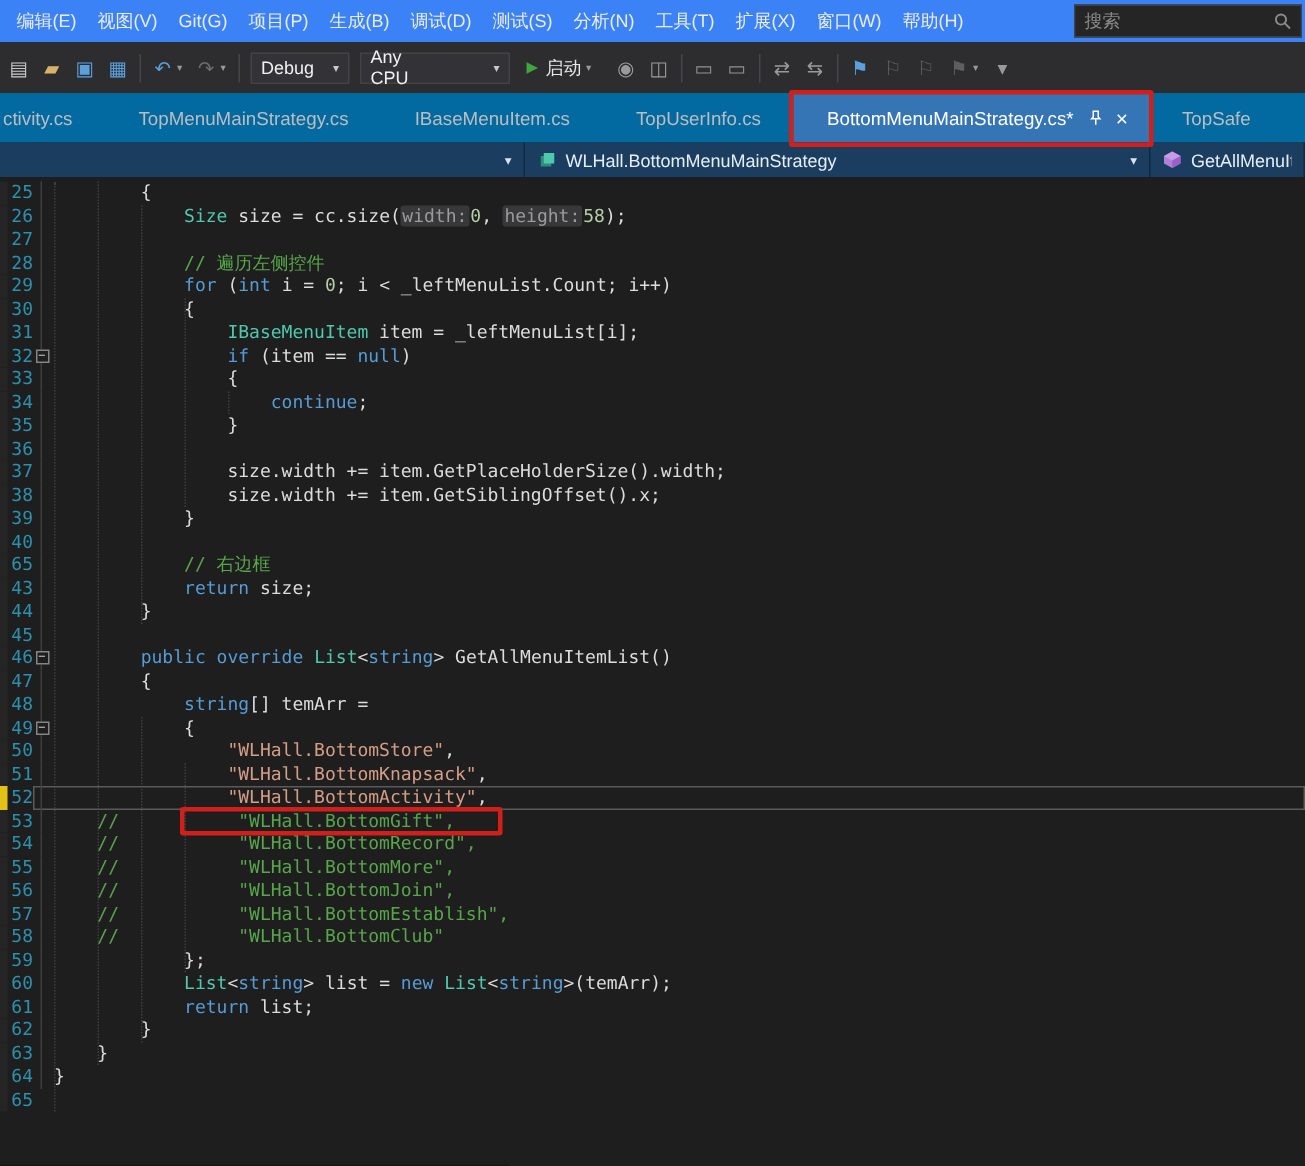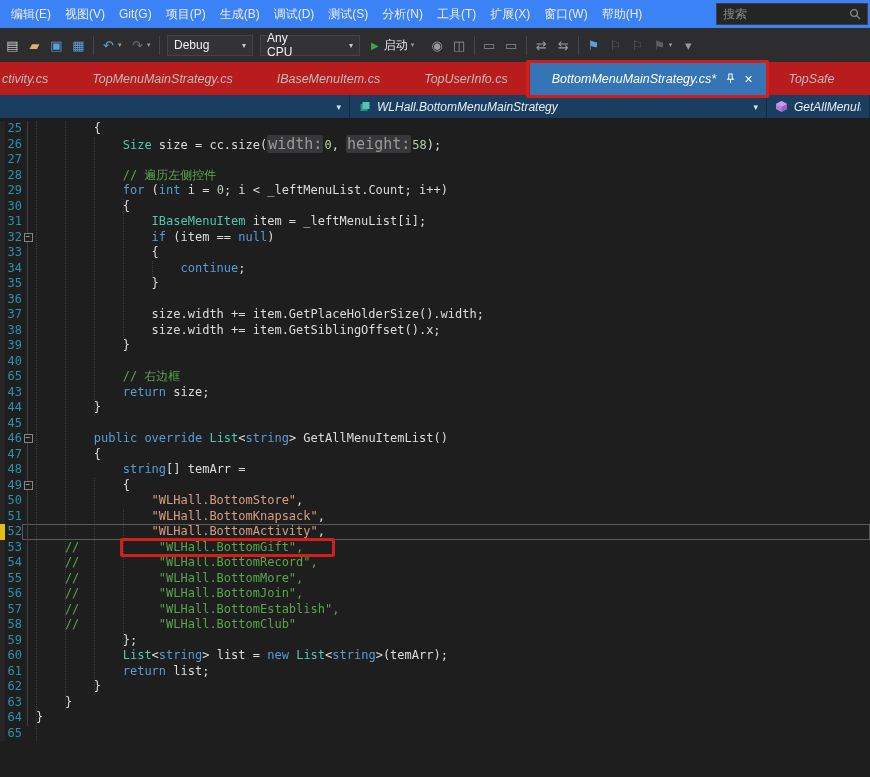--- a/index.html
+++ b/index.html
@@ -23,60 +23,60 @@
         font-size:13px;cursor:default;}
   .mini-dd{font-size:7px;color:#9A9A9A;width:8px;margin-left:-2px;}
   .tsep{width:1px;height:19px;background:#46464A;margin:0 3px;}
   .combo{height:21px;background:#333337;border:1px solid #434346;display:flex;align-items:center;
          padding:0 6px;color:#F1F1F1;font-size:12px;margin:0 3px;box-sizing:border-box;}
   .combo .chev{margin-left:auto;font-size:8px;color:#C8C8C8;}
   .start{display:flex;align-items:center;gap:5px;padding:0 7px;height:22px;color:#E8E8E8;font-size:12px;}
   .play{color:#3FA53F;font-size:10px;}
 
   
-  .tabbar{position:absolute;top:62px;left:0;right:0;height:33px;background:#b91c1c;
-          display:flex;overflow:hidden;font-style:italic;}
+  .tabbar{position:absolute;top:62px;left:0;right:0;height:33px;background:#0369a1;
+          display:flex;overflow:hidden;}
   .tab{display:flex;align-items:center;padding:0 22px;font-size:12.5px;color:#BDBDBD;
        white-space:nowrap;cursor:default;}
   .tab.first{margin-left:-20px;}
   .tab.active{background:#3574B5;color:#FFFFFF;padding-right:14px;}
   .tab.active .tab-label{margin-right:9px;}
   .tab-close{font-size:14px;line-height:14px;margin-left:8px;color:#FFFFFF;}
   .pin{display:block;}
 
   
   .navbar{position:absolute;top:95px;left:0;right:0;height:23px;background:#1B3D60;
           display:flex;align-items:stretch;color:#E6EEF6;font-size:12px;}
   .nav-sec{display:flex;align-items:center;border-right:1px solid #0F2A45;box-sizing:border-box;}
   .nav-project{width:350px;padding:0 8px;}
   .nav-type{width:417px;padding:0 8px;}
   .nav-member{flex:1;padding:0 8px;overflow:hidden;}
   .nav-sec .chev{margin-left:auto;font-size:9px;color:#D8E4F0;}
   .nav-ico{margin-right:6px;flex-shrink:0;display:flex;}
-  .nav-label{white-space:nowrap;overflow:hidden;font-style:italic;}
+  .nav-label{white-space:nowrap;overflow:hidden;}
 
   
   .editor{position:absolute;top:118px;left:0;right:0;bottom:0;background:#1E1E1E;overflow:hidden;
           font-family:"DejaVu Sans Mono","Liberation Mono",monospace;font-size:12px;line-height:15.5px;}
   .code-area{position:relative;padding-top:3px;}
   .row{display:flex;height:15.5px;position:relative;}
   .mark{width:5px;min-width:5px;background:#252526;}
   .mark.y{background:#E1C117;}
   .ln{width:17px;min-width:17px;display:flex;justify-content:flex-end;overflow:hidden;
       color:#2B91AF;}
   .lbody{display:flex;flex:1;min-width:0;}
   .row.cur .lbody{outline:1px solid #5A5A5A;outline-offset:-1px;}
   .fold{width:12px;min-width:12px;position:relative;display:flex;align-items:center;justify-content:center;}
   .fline{position:absolute;left:5px;top:0;bottom:0;width:1px;background:#3F3F42;}
   .fbox{position:relative;z-index:1;width:9px;height:9px;box-sizing:border-box;border:1px solid #858585;
         background:#1E1E1E;color:#C8C8C8;font-size:8px;line-height:6px;text-align:center;}
   .code{white-space:pre;flex:1;padding-left:2px;}
   .tk-d{color:#DCDCDC}.tk-k{color:#569CD6}.tk-t{color:#4EC9B0}.tk-s{color:#D69D85}
   .tk-c{color:#57A64A}.tk-n{color:#B5CEA8}
-  .tk-h{color:#9B9B9B;background:#38383B;border-radius:2px;padding:0 1px;margin-right:1px;font-size:15px;}
+  .tk-h{color:#9B9B9B;background:#38383B;border-radius:2px;padding:0 1px;margin-right:1px;font-size:12px;}
   .guide{position:absolute;width:0;border-left:1px dotted #3E3E42;z-index:0;}
 
   
   .annotation{position:absolute;border:3px solid #D21F1A;border-radius:2px;z-index:40;
               pointer-events:none;box-sizing:border-box;}
 </style>
 </head>
 <body>
 
 <div class="app">
@@ -109,21 +109,21 @@
       <div class="tbtn" style="color: rgb(200, 200, 200);">▤</div>
       <div class="tbtn" style="color: rgb(216, 178, 107);">▰</div>
       <div class="tbtn" style="color: rgb(90, 160, 220);">▣</div>
       <div class="tbtn" style="color: rgb(90, 160, 220);">▦</div>
       <div class="tsep"></div>
       <div class="tbtn" style="color: rgb(90, 160, 220);">↶</div>
       <span class="mini-dd">▾</span>
       <div class="tbtn" style="color: rgb(110, 110, 110);">↷</div>
       <span class="mini-dd">▾</span>
       <div class="tsep"></div>
-      <div class="combo" style="width: 86px; justify-content: space-between;">
+      <div class="combo" style="width: 66px; justify-content: space-between;">
         <span>Debug</span>
         <span class="chev">▾</span>
       </div>
       <div class="combo" style="width: 100px; gap: 42px;">
         <span>Any CPU</span>
         <span class="chev">▾</span>
       </div>
       <div class="start">
         <span class="play">▶</span>
         <span>启动</span>

